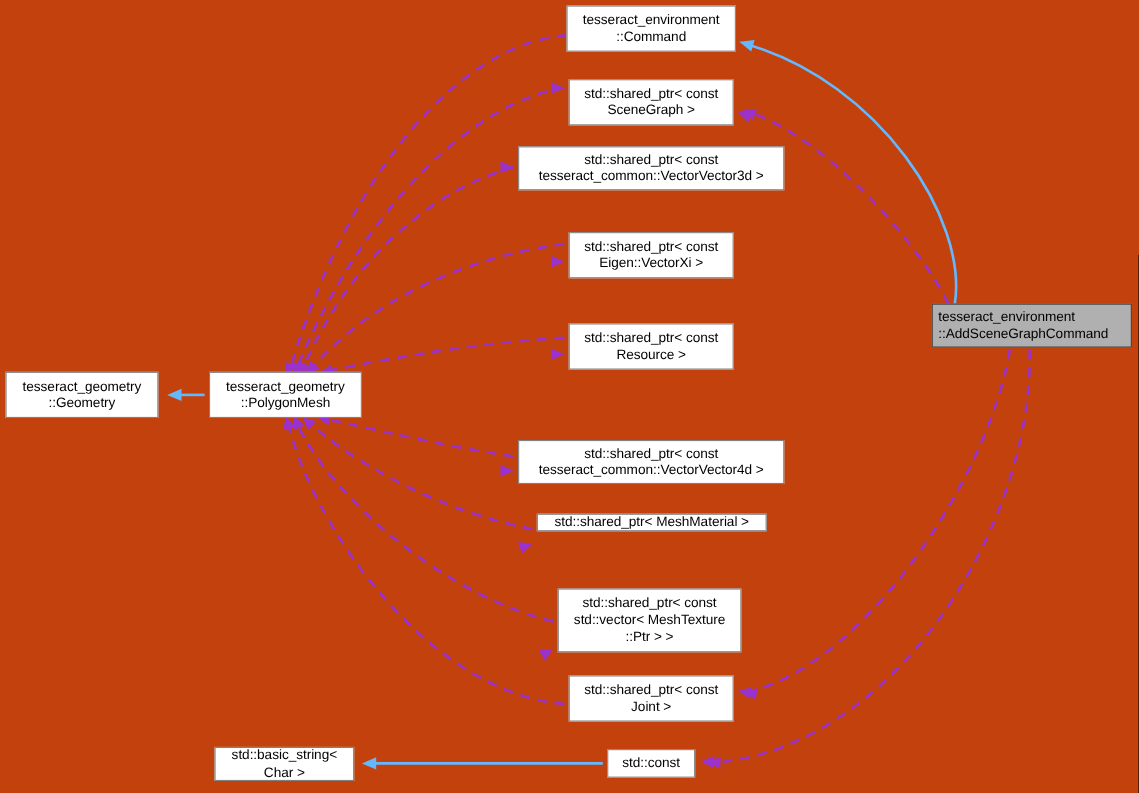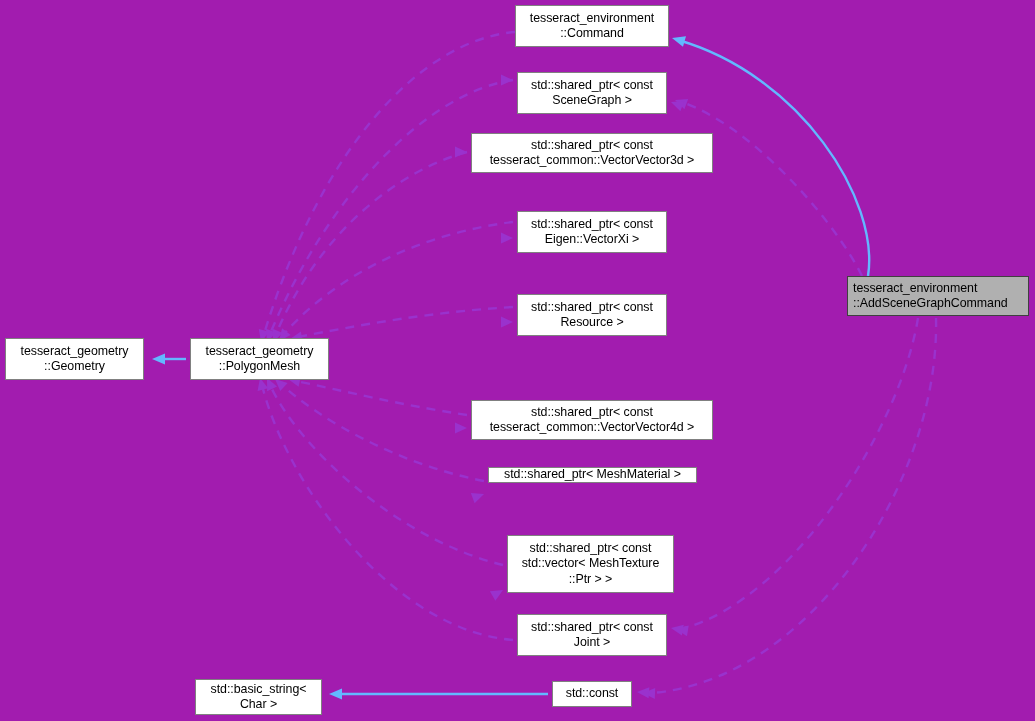--- a/index.html
+++ b/index.html
@@ -47,21 +47,21 @@
     padding-left: 5px;
   }
   .node-label {
     display: block;
     width: 100%;
   }
 </style>
 </head>
 <body>
 
-<div id="canvas" style="background: #a21caf;">
+<div id="canvas" style="background: #c2410c;">
   <svg id="edges" viewBox="0 0 1035 721" width="1035" height="721">
       <path d="M 868,276 C 880,200 800,75 678,40" fill="none" stroke="#63b8ff" stroke-width="2.4"></path>
       <polygon points="0,0 -13,-5.5 -13,5.5" fill="#63b8ff" transform="translate(672,38) rotate(196)"></polygon>
       <path d="M 862,276 C 840,230 760,130 682,102" fill="none" stroke="#9a32cd" stroke-width="2.4" stroke-dasharray="9,7"></path>
       <polygon points="0,0 -12,-5.5 -12,5.5" fill="#9a32cd" transform="translate(675,100) rotate(200)"></polygon>
       <path d="M 918,318 C 900,430 790,600 684,628" fill="none" stroke="#9a32cd" stroke-width="2.4" stroke-dasharray="9,7"></path>
       <polygon points="0,0 -12,-5.5 -12,5.5" fill="#9a32cd" transform="translate(676,629) rotate(189)"></polygon>
       <path d="M 936,318 C 940,480 810,680 652,693" fill="none" stroke="#9a32cd" stroke-width="2.4" stroke-dasharray="9,7"></path>
       <polygon points="0,0 -12,-5.5 -12,5.5" fill="#9a32cd" transform="translate(643,693) rotate(182)"></polygon>
       <path d="M 186,359 L 160,359" fill="none" stroke="#63b8ff" stroke-width="2.4"></path>
@@ -114,16 +114,16 @@
     <div class="node highlight" style="left: 847px; top: 276px; width: 182px; height: 40px;"><span class="node-label">tesseract_environment
 ::AddSceneGraphCommand</span></div>
     <div class="node" style="left: 471px; top: 400px; width: 242px; height: 40px;"><span class="node-label">std::shared_ptr&lt; const
 tesseract_common::VectorVector4d &gt;</span></div>
     <div class="node" style="left: 488px; top: 467px; width: 209px; height: 16px;"><span class="node-label">std::shared_ptr&lt; MeshMaterial &gt;</span></div>
     <div class="node" style="left: 507px; top: 535px; width: 167px; height: 58px;"><span class="node-label">std::shared_ptr&lt; const
 std::vector&lt; MeshTexture
 ::Ptr &gt; &gt;</span></div>
     <div class="node" style="left: 517px; top: 614px; width: 150px; height: 42px;"><span class="node-label">std::shared_ptr&lt; const
 Joint &gt;</span></div>
-    <div class="node" style="left: 195px; top: 679px; width: 127px; height: 36px;"><span class="node-label">std::basic_string&lt;
+    <div class="node" style="left: 195px; top: 679px; width: 127px; height: 31px;"><span class="node-label">std::basic_string&lt;
 Char &gt;</span></div>
     <div class="node" style="left: 552px; top: 681px; width: 80px; height: 26px;"><span class="node-label">std::const</span></div>
   </div>
 
 </body></html>

